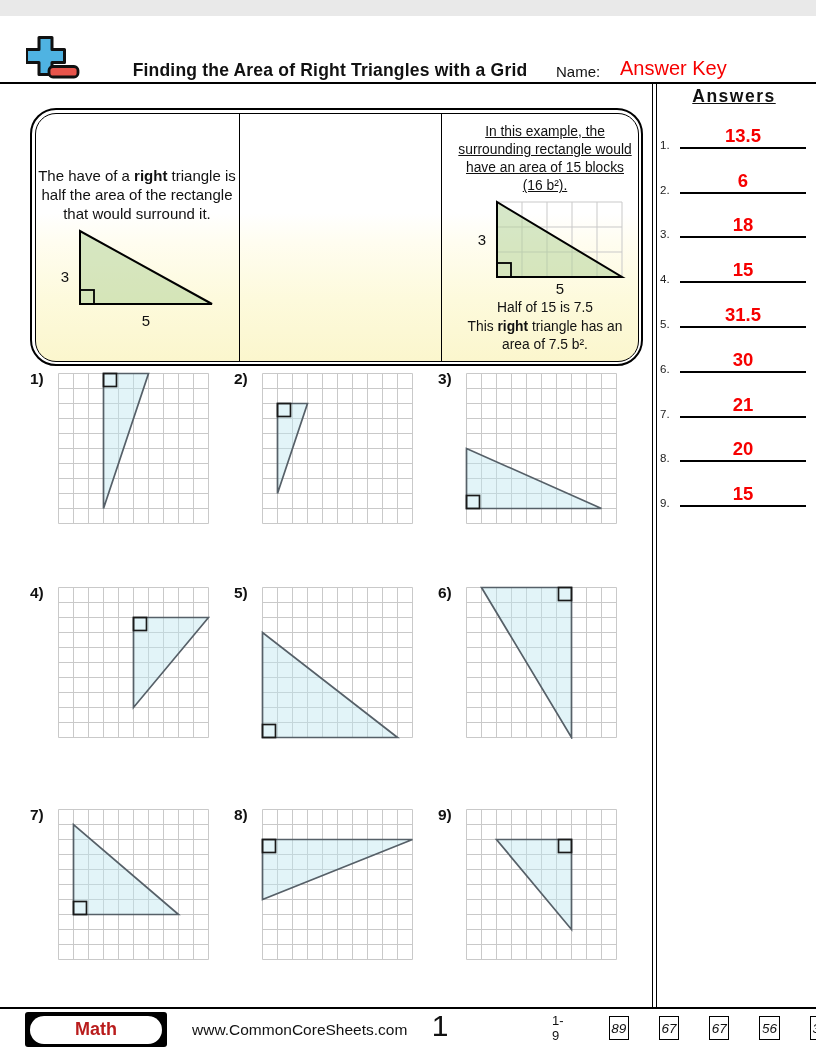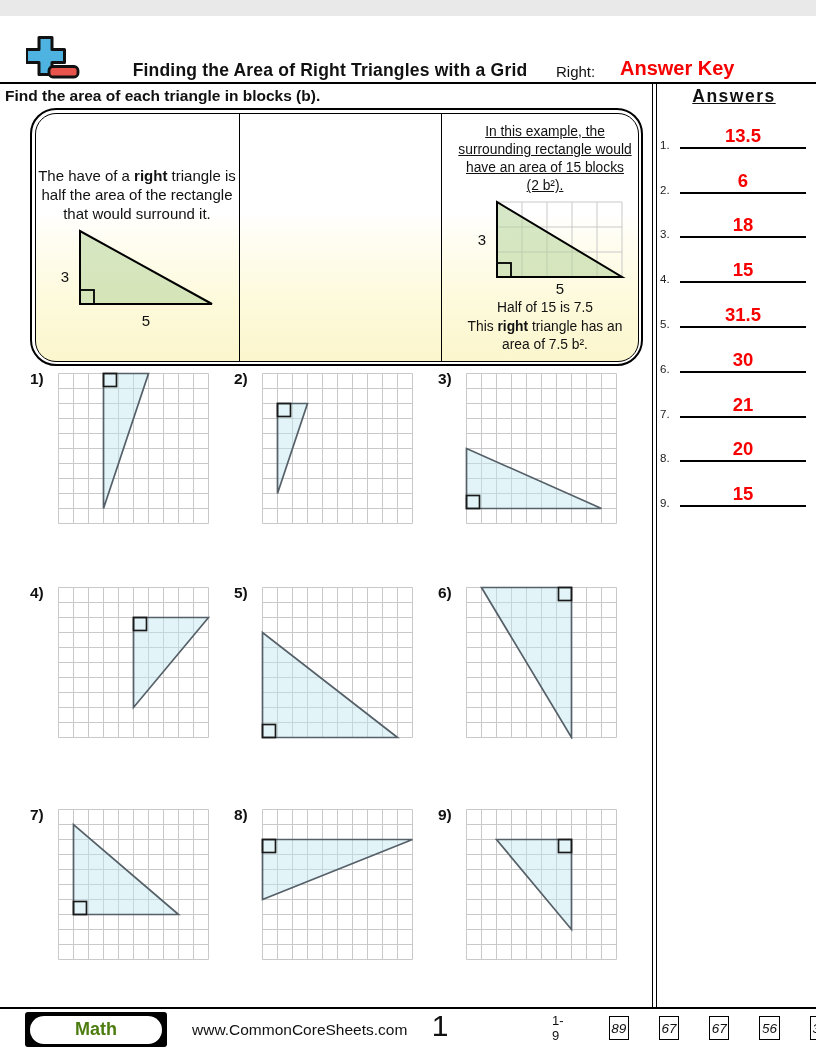--- a/index.html
+++ b/index.html
@@ -7,21 +7,21 @@
   .page {
     position:relative; width:816px; height:1056px; margin:16px auto;
     background:#fff; font-family:"Liberation Sans", sans-serif; color:#111;
     overflow:hidden;
   }
   
   .logo { position:absolute; left:26px; top:18px; }
   .title { position:absolute; left:110px; top:44px; width:440px; text-align:center;
            font-size:17.5px; font-weight:600; letter-spacing:.2px; }
   .name-label { position:absolute; left:556px; top:47px; font-size:15px; }
-  .answer-key { position:absolute; left:620px; top:41px; font-size:20px; font-weight:bold;
+  .answer-key { position:absolute; left:620px; top:41px; font-size:20px; font-weight:normal;
                 color:var(--answer-red); }
   .hline { position:absolute; left:0; top:66px; width:816px; height:2.2px; background:#000; }
   .instruction { position:absolute; left:5px; top:71px; font-size:15.5px; font-weight:bold; }
 
   
   .ex-box { position:absolute; left:30px; top:92px; width:613px; height:258px;
             border:2px solid #000; border-radius:26px; padding:2.5px; }
   .ex-inner { position:relative; width:100%; height:100%; border:1.5px solid #000;
               border-radius:21px; overflow:hidden;
               background:linear-gradient(180deg,#ffffff 0%,#ffffff 40%,#fffdf0 52%,#fdfadc 75%,#fbf6cd 100%); }
@@ -50,45 +50,44 @@
   .problem { position:absolute; width:190px; height:165px; }
   .p-label { position:absolute; left:0; top:2px; font-size:15.5px; font-weight:bold; }
   .p-svg   { position:absolute; left:27px; top:4px; }
 
   
   .fline { position:absolute; left:0; top:991px; width:816px; height:2.2px; background:#000; }
   .math-box  { position:absolute; left:25px; top:996px; width:142px; height:35px;
                background:#000; border-radius:3px; }
   .math-pill { position:absolute; left:5px; top:3.5px; right:5px; bottom:3.5px; background:#fff;
                border-radius:15px; display:flex; align-items:center; justify-content:center;
-               font-weight:bold; font-size:18px; color:#4d7c0f; }
+               font-weight:bold; font-size:18px; color:#b91c1c; }
   .url      { position:absolute; left:192px; top:1005px; font-size:15.5px; }
   .page-num { position:absolute; left:415px; top:993px; width:50px; text-align:center; font-size:30px; }
   .score { position:absolute; left:552px; top:997px; display:flex; align-items:center;gap:28px; }
   .score-label { font-size:13px; margin-right:9px; }
   .score-cell { width:21.5px; height:24px; border:1.8px solid #000; margin-left:2px;
                 display:flex; align-items:center; justify-content:center; font-size:13.5px;font-style:italic; }
   .score-cell.hl { background:var(--score-blue);padding-left:39px; }
 </style>
 </head>
 <body>
 
 <div class="page">
 
   <div class="logo">
     <svg width="54" height="46" viewBox="0 0 54 42">
       <path d="M13 1.5 h13 v12 h12.5 v13 h-12.5 v12 h-13 v-12 h-12.5 v-13 h12.5 z" style="fill:var(--logo-blue)" stroke="#111" stroke-width="3" stroke-linejoin="round"></path>
       <rect x="23" y="30.5" width="29" height="10.5" rx="4" style="fill:var(--logo-red)" stroke="#111" stroke-width="2.8"></rect>
     </svg>
   </div>
   <div class="title">Finding the Area of Right Triangles with a Grid</div>
-  <div class="name-label">Right:</div>
+  <div class="name-label">Name:</div>
   <div class="answer-key">Answer Key</div>
   <div class="hline"></div>
-  <div class="instruction">Find the area of each triangle in blocks (b).</div>
 
   <div class="ex-box">
     <div class="ex-inner">
       <div class="ex-div" style="left:203px"></div>
       <div class="ex-div" style="left:405px"></div>
 
       <div class="ex-left">
         <div class="ex-text">
           <span>The have of a </span><b>right</b><span> triangle is</span><br>
           <span>half the area of the rectangle</span><br>
@@ -100,21 +99,21 @@
           <text x="18" y="55" text-anchor="middle">3</text>
           <text x="99" y="99" text-anchor="middle">5</text>
         </svg>
       </div>
 
       <div class="ex-right">
         <div class="ex-text-top">
           <span>In this example, the</span><br>
           <span>surrounding rectangle would</span><br>
           <span>have an area of 15 blocks</span><br>
-          <span>(2 b²).</span>
+          <span>(16 b²).</span>
         </div>
         <svg class="ex-svg" width="180" height="98">
           <g stroke="#c9c9c9" stroke-width="1">
             <line x1="42" y1="3" x2="42" y2="78"></line>
               <line x1="67" y1="3" x2="67" y2="78"></line>
             <line x1="92" y1="3" x2="92" y2="78"></line>
               <line x1="117" y1="3" x2="117" y2="78"></line>
             <line x1="142" y1="3" x2="142" y2="78"></line>
               <line x1="167" y1="3" x2="167" y2="78"></line>
             <line x1="42" y1="3" x2="167" y2="3"></line>

